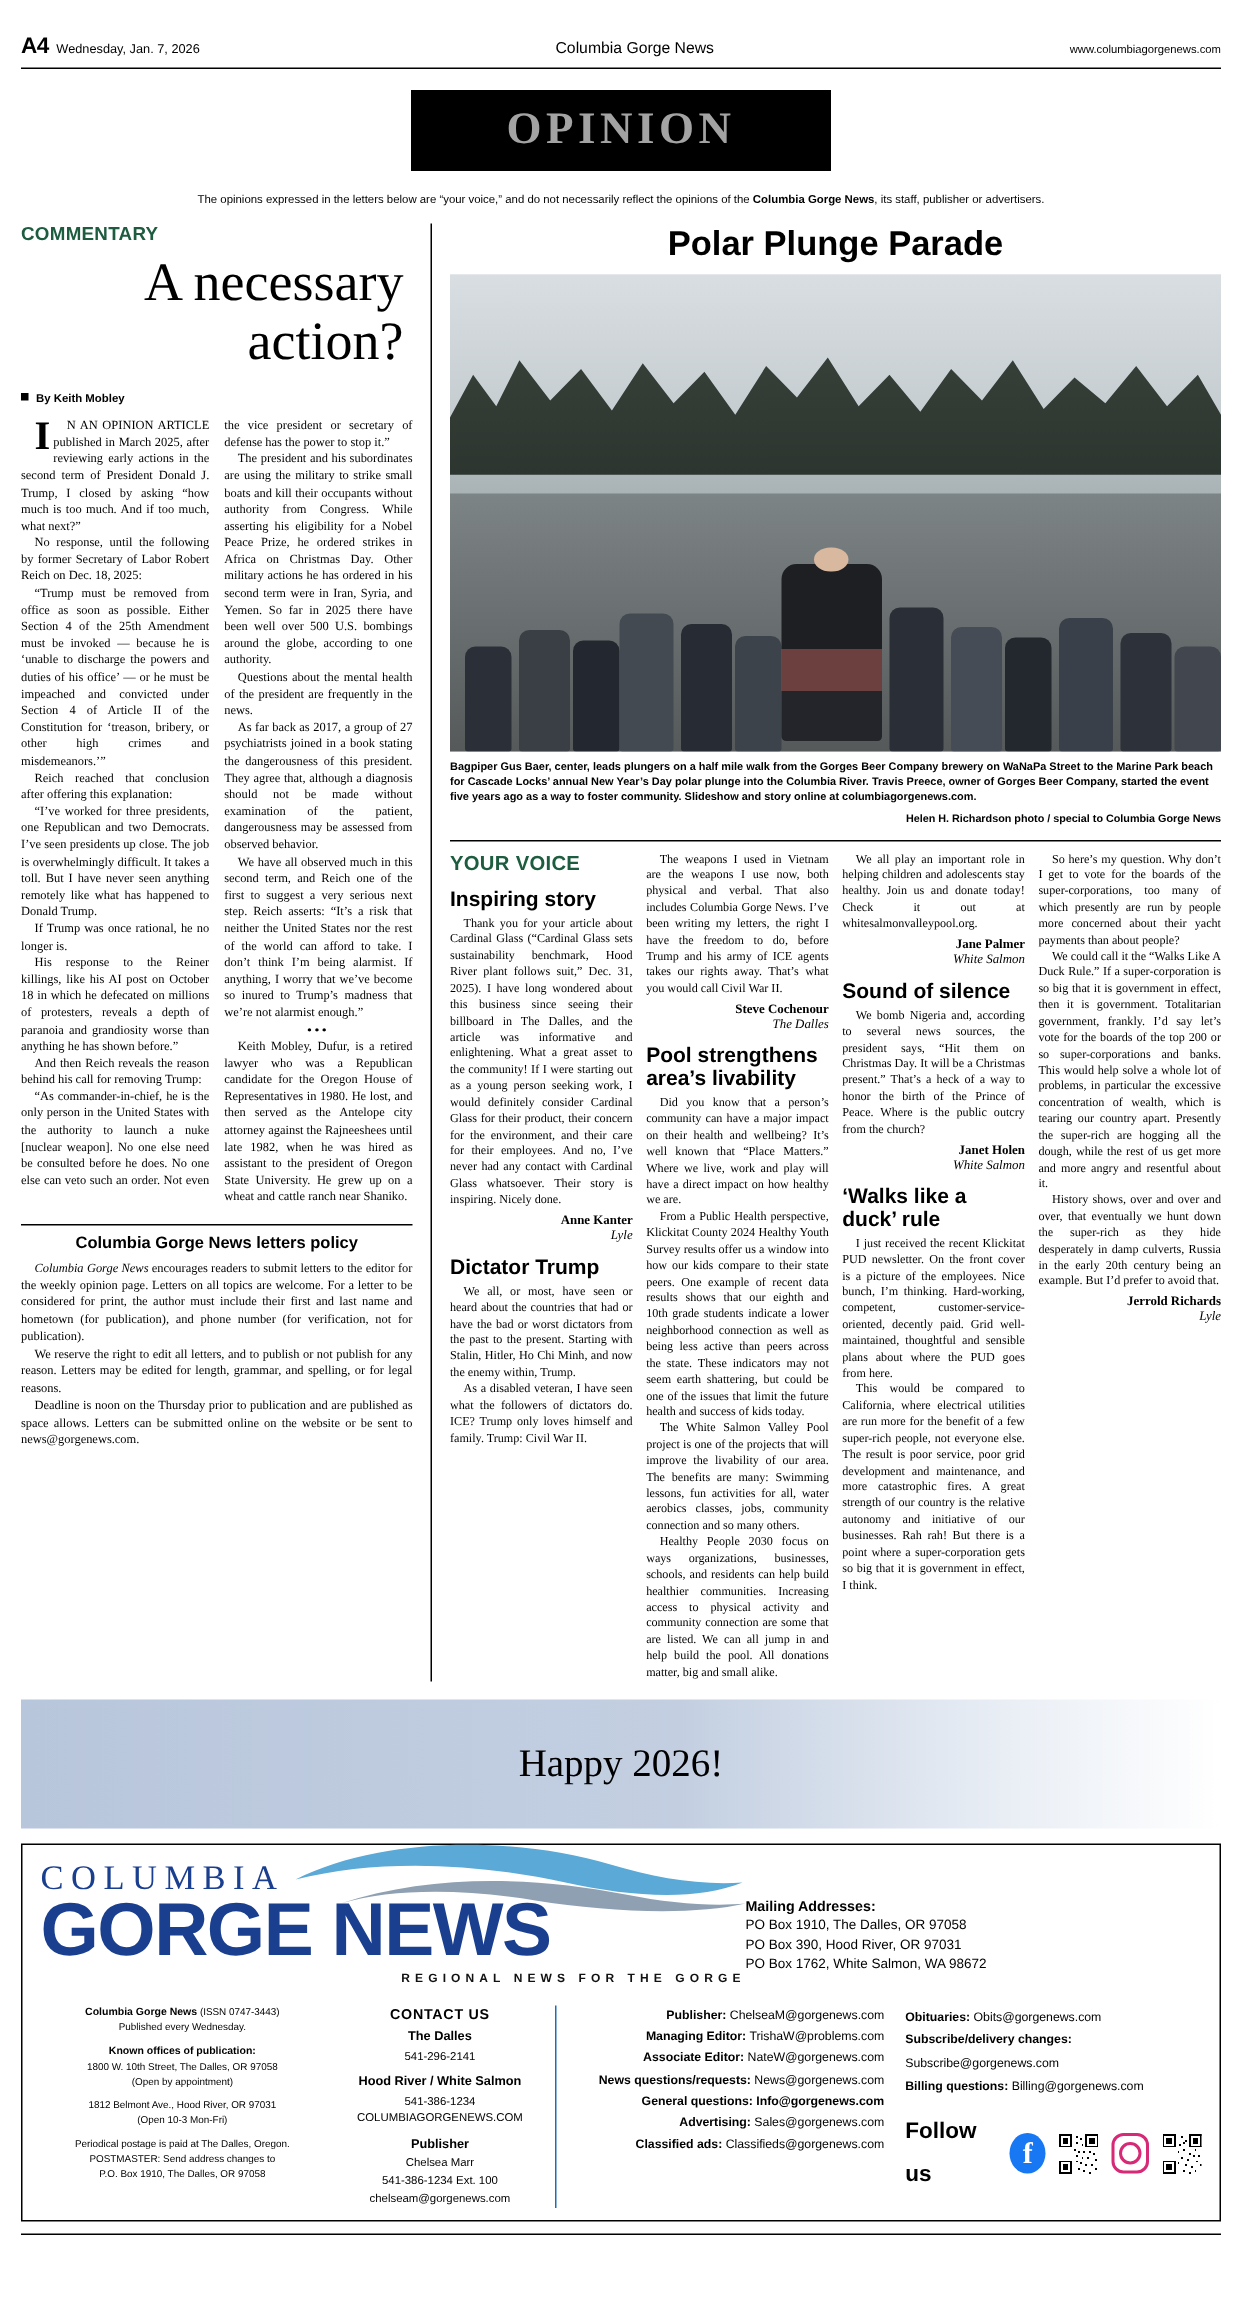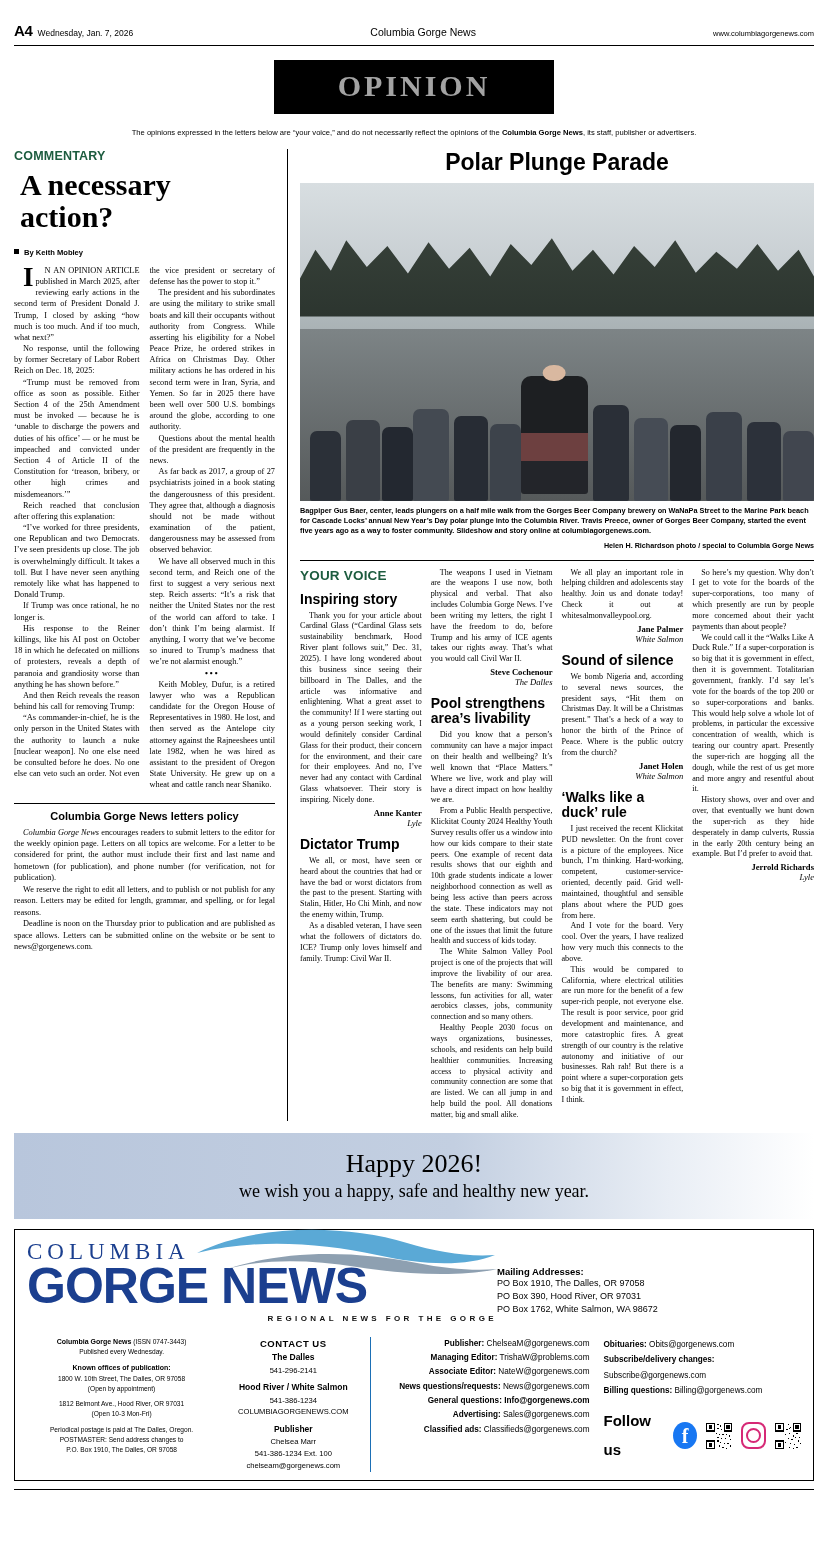--- a/index.html
+++ b/index.html
@@ -38,22 +38,22 @@
   .main { display: flex; gap: 0; margin-top: 6px; }
   .left-col { width: 274px; padding-right: 12px; border-right: 1px solid #000; }
   .right-col { width: 526px; padding-left: 12px; }
 
   
   .kicker {
     font-family: "Liberation Sans", sans-serif; font-weight: bold;
     font-size: 12.5px; color: #1d5c3f; letter-spacing: 0.2px;
   }
   .headline-serif {
-    font-family: "Liberation Serif", serif; font-weight: bold;
-    font-size: 30px; line-height: 1.08; text-align: left;
+    font-family: "Liberation Serif", serif; font-weight: normal;
+    font-size: 36px; line-height: 1.08; text-align: right;
     margin: 6px 0 0; padding: 0 6px;
   }
   .byline { font-family: "Liberation Sans", sans-serif; font-weight: bold; font-size: 7.6px; margin-top: 14px; }
   .byline .sq { display: inline-block; width: 5px; height: 5px; background: #000; margin-right: 5px; vertical-align: 1px; }
 
   .two-col-body { column-count: 2; column-gap: 10px; margin-top: 8px; }
   .bodytext { font-size: 8.3px; line-height: 1.35; text-align: justify; -webkit-hyphens: auto; hyphens: auto; }
   .bodytext p { text-indent: 9px; }
   .bodytext p.noind { text-indent: 0; }
   .bodytext p.drop::first-letter {
@@ -319,21 +319,20 @@
               <p>We bomb Nigeria and, according to several news sources, the president says, “Hit them on Christmas Day. It will be a Christmas present.” That’s a heck of a way to honor the birth of the Prince of Peace. Where is the public outcry from the church?</p>
             </div>
             <div class="sig-name">Janet Holen</div>
             <div class="sig-town">White Salmon</div>
           </div>
 
           <div>
             <div class="letter-title">‘Walks like a duck’ rule</div>
             <div class="letter-body">
               <p>I just received the recent Klickitat PUD newsletter. On the front cover is a picture of the employees. Nice bunch, I’m thinking. Hard-working, competent, customer-service-oriented, decently paid. Grid well-maintained, thoughtful and sensible plans about where the PUD goes from here.</p>
-              <p>And I vote for the board. Very cool. Over the years, I have realized how very much this connects to the above.</p>
               <p>This would be compared to California, where electrical utilities are run more for the benefit of a few super-rich people, not everyone else. The result is poor service, poor grid development and maintenance, and more catastrophic fires. A great strength of our country is the relative autonomy and initiative of our businesses. Rah rah! But there is a point where a super-corporation gets so big that it is government in effect, I think.</p>
             </div>
           </div>
         </div>
 
         <div class="voice-col c4">
           <div class="letter-body">
             <p>So here’s my question. Why don’t I get to vote for the boards of the super-corporations, too many of which presently are run by people more concerned about their yacht payments than about people?</p>
             <p>We could call it the “Walks Like A Duck Rule.” If a super-corporation is so big that it is government in effect, then it is government. Totalitarian government, frankly. I’d say let’s vote for the boards of the top 200 or so super-corporations and banks. This would help solve a whole lot of problems, in particular the excessive concentration of wealth, which is tearing our country apart. Presently the super-rich are hogging all the dough, while the rest of us get more and more angry and resentful about it.</p>
             <p>History shows, over and over and over, that eventually we hunt down the super-rich as they hide desperately in damp culverts, Russia in the early 20th century being an example. But I’d prefer to avoid that.</p>
@@ -341,21 +340,20 @@
           <div class="sig-name">Jerrold Richards</div>
           <div class="sig-town">Lyle</div>
         </div>
 
       </div>
     </div>
   </div>
 
   <div class="ad2026">
     <div class="l1">Happy 2026!</div>
-    <div class="l2">we wish you a happy, safe and healthy new year.</div>
   </div>
 
   <div class="footbox">
     <div class="logo-row">
       <div class="logo-block">
         <div class="logo-columbia">COLUMBIA</div>
         <div class="swoosh">
           <svg width="300" height="48" viewBox="0 0 300 48" aria-hidden="true">
             <path d="M0 26 C60 -4 150 -2 210 16 C240 25 270 30 298 28 C268 40 225 38 180 28 C120 15 55 12 0 26 Z" fill="#5aa9d6"></path>
             <path d="M30 42 C90 22 160 24 220 36 C250 42 278 44 300 42 C265 50 210 48 160 40 C110 32 65 32 30 42 Z" fill="#7a8fa3" opacity="0.85"></path>

